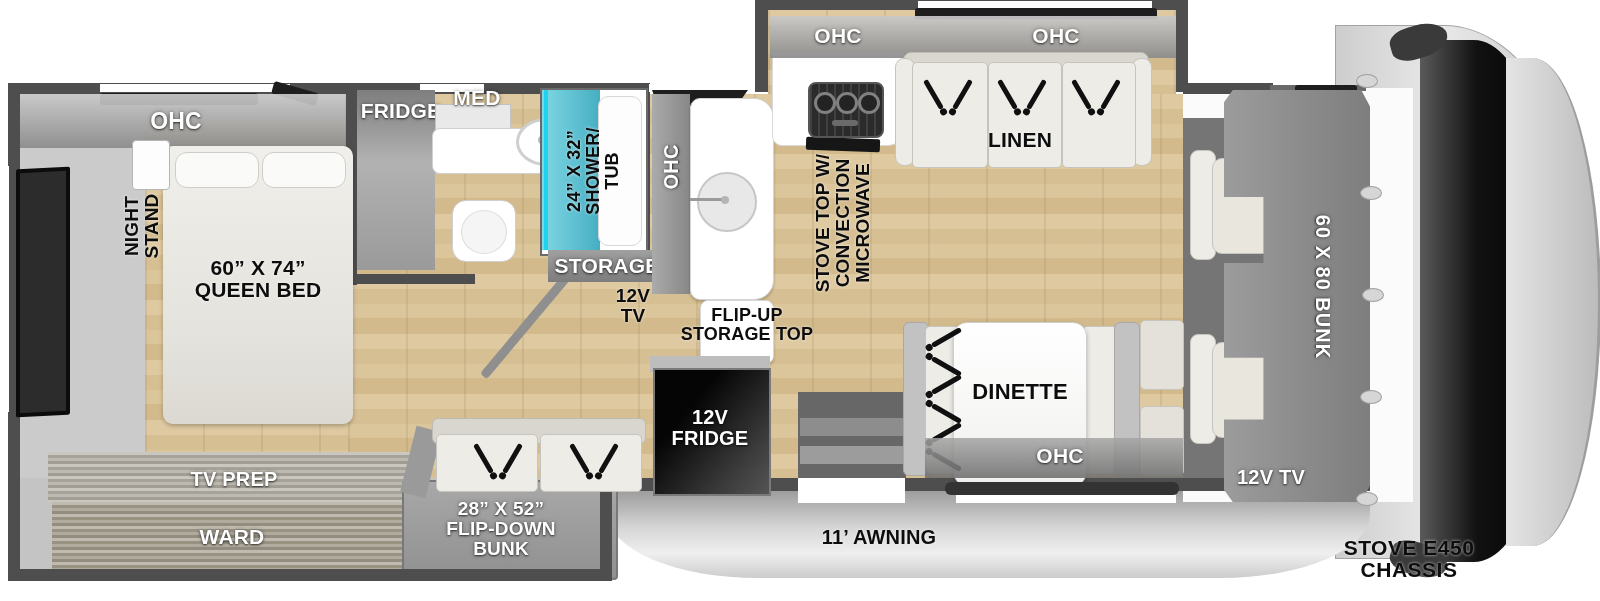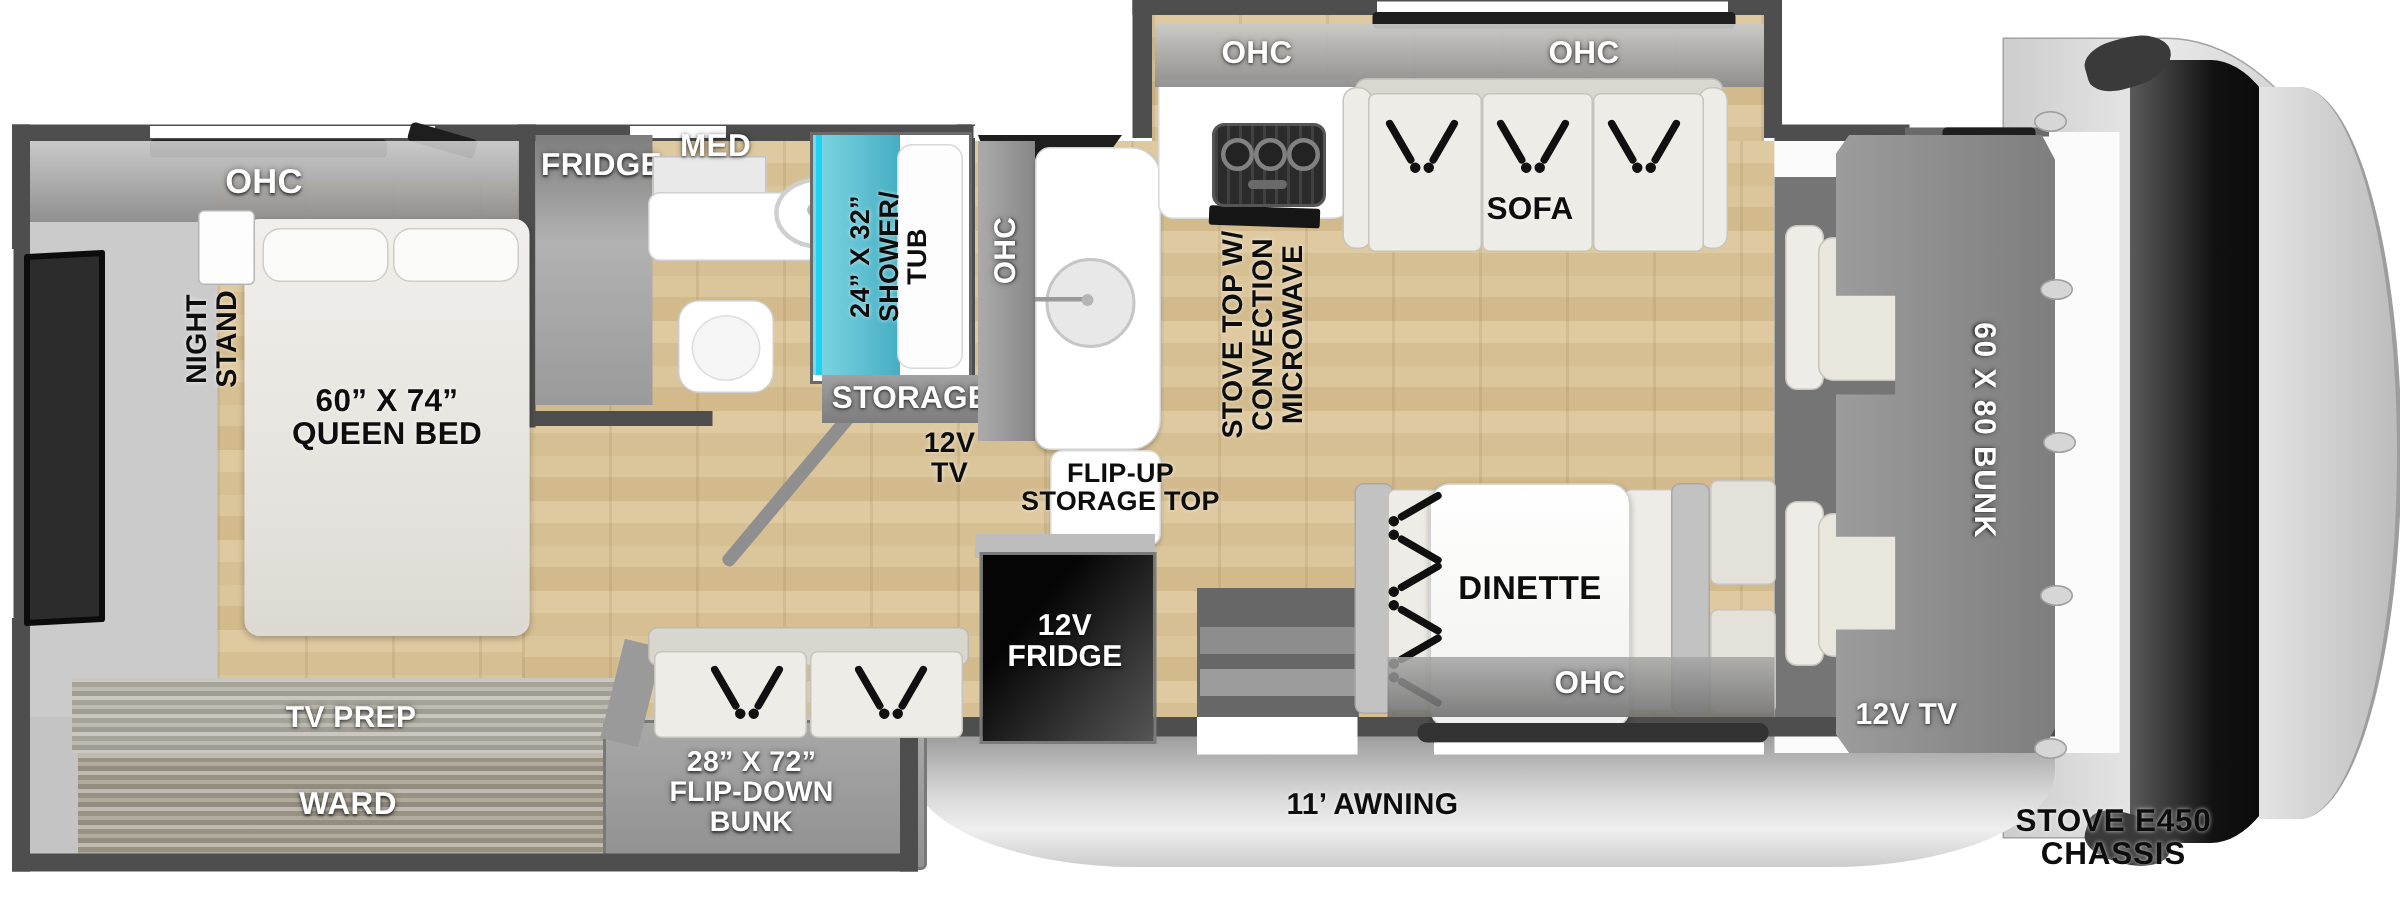--- a/index.html
+++ b/index.html
@@ -47,37 +47,37 @@
               border-radius:0 72% 72% 0 / 0 50% 50% 0;border-right:3px solid #9d9d9d;"></div>
   <div class="abs" style="left:1390px;top:25px;width:58px;height:33px;background:#3a3a3a;
               border-radius:45% 60% 60% 45%;transform:rotate(-16deg);"></div>
   <div class="abs" style="left:1390px;top:543px;width:58px;height:33px;background:#3a3a3a;
               border-radius:45% 60% 60% 45%;transform:rotate(16deg);"></div>
 
   <div class="abs" style="left:608px;top:490px;width:762px;height:88px;
               background:linear-gradient(180deg,#9c9c9c,#d8d8d8 45%,#efefef 72%,#cccccc);
               border-radius:8px 8px 150px 150px / 8px 8px 64px 64px;"></div>
   <div class="abs" style="left:611px;top:492px;width:3px;height:80px;background:#2c2c2c;transform:rotate(3deg);"></div>
-  <div class="lb k" style="left:915px;top:537px;font-size:20px;">11’ AWNING</div>
+  <div class="lb k" style="left:879px;top:537px;font-size:20px;">11’ AWNING</div>
 
   <div class="abs" style="left:20px;top:94px;width:328px;height:475px;background:#cbcbcb;"></div>
   <div class="abs wood" style="left:145px;top:120px;width:203px;height:350px;"></div>
   <div class="abs wood" style="left:348px;top:94px;width:835px;height:384px;"></div>
   <div class="abs wood" style="left:768px;top:10px;width:408px;height:84px;"></div>
   <div class="abs" style="left:20px;top:478px;width:580px;height:95px;background:#c4c4c4;"></div>
   <div class="abs" style="left:1183px;top:88px;width:230px;height:414px;background:#fbfbfb;"></div>
   <div class="abs" style="left:1183px;top:118px;width:130px;height:360px;background:#757575;"></div>
 
   <div class="abs streak" style="left:48px;top:452px;width:368px;height:50px;background-color:#b3afa5;"></div>
   <div class="lb w" style="left:234px;top:479px;font-size:20px;">TV PREP</div>
   <div class="abs streak" style="left:52px;top:502px;width:362px;height:68px;background-color:#a49d8d;"></div>
   <div class="lb w" style="left:232px;top:537px;font-size:21px;">WARD</div>
   <div class="abs" style="left:402px;top:480px;width:212px;height:96px;background:linear-gradient(180deg,#a8a8a8,#909090);
               border:2px solid #787878;border-radius:4px;"></div>
-  <div class="lb w" style="left:501px;top:529px;font-size:19px;">28” X 72”
+  <div class="lb w" style="left:501px;top:529px;font-size:19px;">28” X 52”
 FLIP-DOWN
 BUNK</div>
   <div class="win" style="left:393px;top:572px;width:198px;height:8px;"></div>
 
   <div class="wall" style="left:8px;top:83px;width:12px;height:498px;"></div>
   <div class="wall" style="left:8px;top:83px;width:340px;height:11px;"></div>
   <div class="wall" style="left:348px;top:83px;width:300px;height:11px;"></div>
   <div class="wall" style="left:1183px;top:83px;width:90px;height:11px;"></div>
   <div class="abs" style="left:1270px;top:85px;width:96px;height:6px;background:#6a6a6a;"></div>
   <div class="wall" style="left:345px;top:83px;width:12px;height:202px;"></div>
@@ -179,21 +179,21 @@
       <i class="r"></i>
     </div>
   <div class="vmark" style="left:1022px;top:98px;">
       <i class="l"></i>
       <i class="r"></i>
     </div>
   <div class="vmark" style="left:1096px;top:98px;">
       <i class="l"></i>
       <i class="r"></i>
     </div>
-  <div class="lb k" style="left:1020px;top:140px;font-size:21px;">SOFA</div>
+  <div class="lb k" style="left:1020px;top:140px;font-size:21px;">LINEN</div>
 
   <div class="abs" style="left:650px;top:356px;width:120px;height:16px;background:#bdbdbd;"></div>
   <div class="abs" style="left:653px;top:368px;width:114px;height:124px;border:2px solid #7a7a7a;
               background:linear-gradient(130deg,#050505 30%,#222 55%,#3a3a3a 75%,#555);"></div>
   <div class="lb w" style="left:710px;top:428px;font-size:20px;">12V
 FRIDGE</div>
 
   <div class="abs" style="left:798px;top:392px;width:108px;height:86px;background:#676767;"></div>
   <div class="abs" style="left:800px;top:418px;width:104px;height:18px;background:#8d8d8d;"></div>
   <div class="abs" style="left:800px;top:446px;width:104px;height:18px;background:#9c9c9c;"></div>

